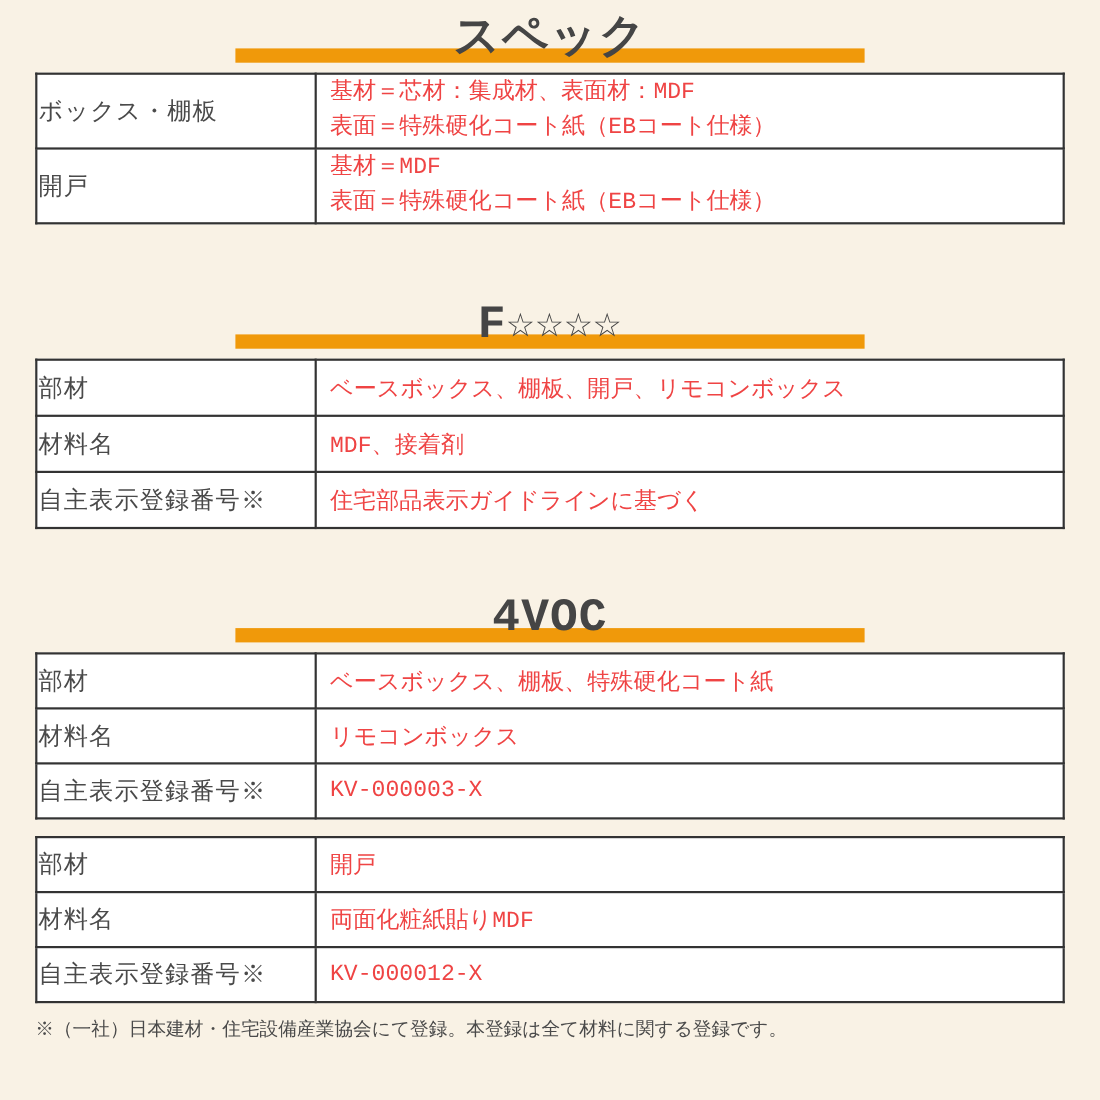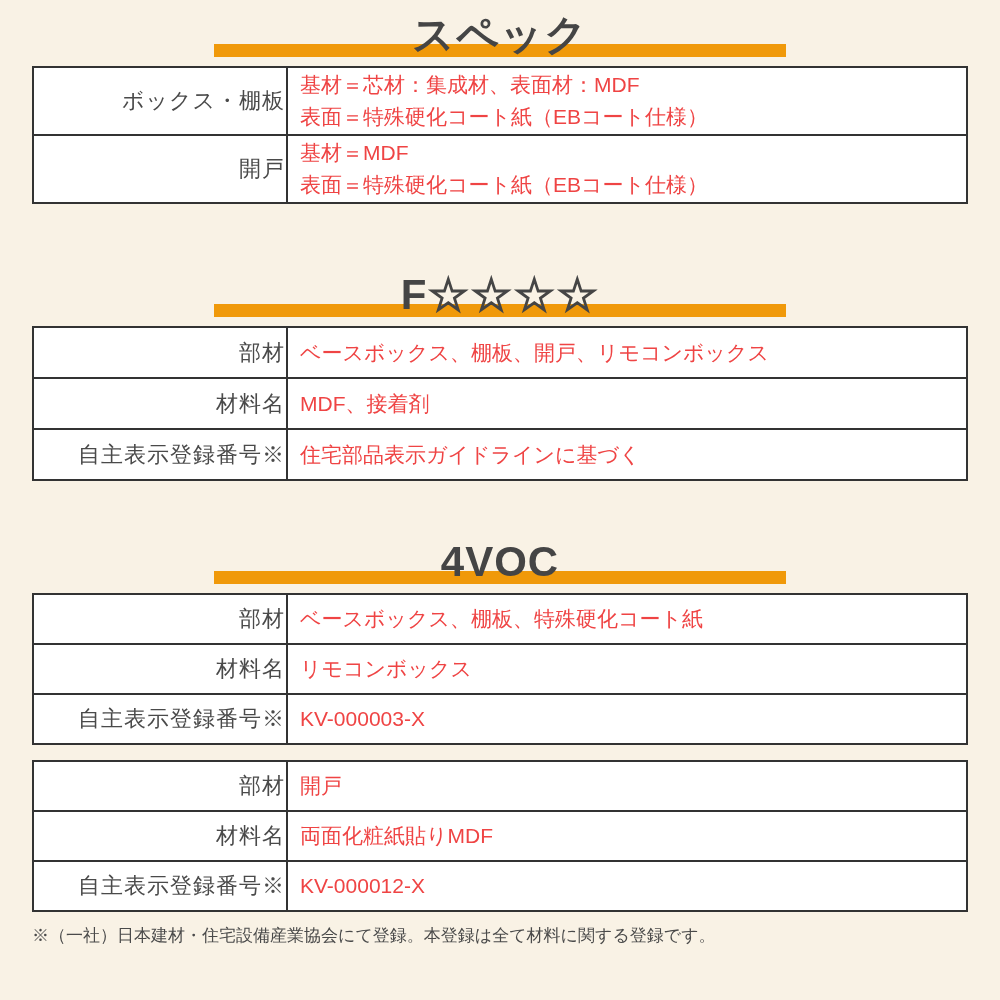--- a/index.html
+++ b/index.html
@@ -1,19 +1,19 @@
 <!DOCTYPE html>
 <html lang="ja"><head>
 <meta charset="utf-8">
 <style>
   html, body { margin:0; padding:0; }
   .page {
     width:1000px; height:1000px;
     background:#F9F2E5;
-    font-family:Liberation Sans, sans-serif;
+    font-family:Liberation Mono, monospace;
     color:#4A4A4A;
     box-sizing:border-box;
     padding-top:12px;
     overflow:hidden;
   }
   .head { text-align:center; }
   .title {
     margin:0;
     font-size:42px;
     line-height:46px;
@@ -34,21 +34,21 @@
     border-collapse:collapse;
     background:#FFFFFF;
     table-layout:fixed;
   }
   .spec th, .spec td {
     border:2px solid #333333;
     vertical-align:middle;
   }
   .spec th {
     width:250px;
-    text-align:right;
+    text-align:left;
     font-weight:normal;
     font-size:22px;
     color:#4A4A4A;
     letter-spacing:1px;
   }
   .spec td {
     padding-left:12px;
     font-size:21px;
     color:#ef4444;
   }

